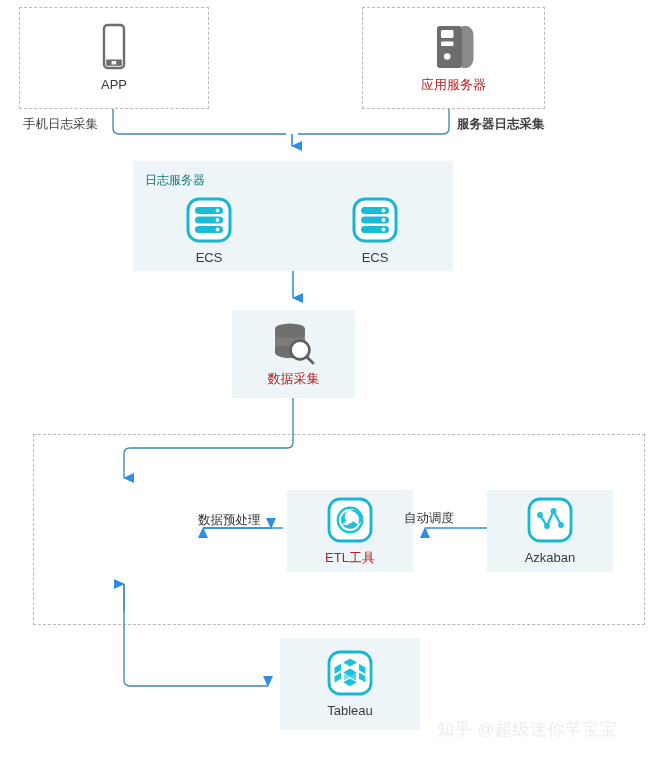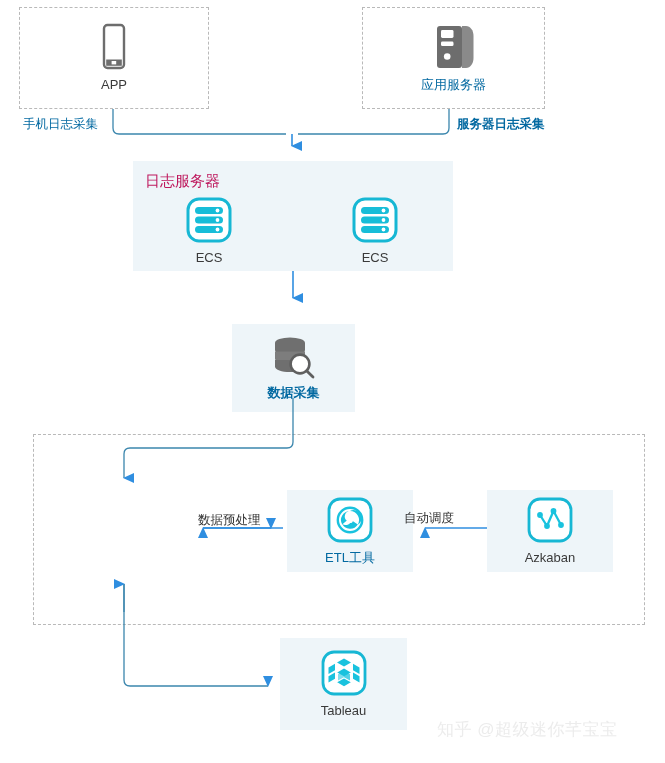--- a/index.html
+++ b/index.html
@@ -57,41 +57,41 @@
   .node-label {
     margin-top: 7px;
     font-size: 13px;
     color: #3a3a3a;
     line-height: 1.1;
     white-space: nowrap;
   }
   .node-label-cn {
     margin-top: 7px;
     font-size: 13px;
-    color: #0369a1;
+    color: #b91c1c;
     line-height: 1.1;
     white-space: nowrap;
   }
   .group-title {
     position: absolute;
-    font-size: 15px;
-    color: #be185d;
+    font-size: 12px;
+    color: #0f766e;
     white-space: nowrap;
   }
   .edge-label {
     position: absolute;
     font-size: 12.5px;
     color: #333333;
     white-space: nowrap;
     background: transparent;
   }
   .side-label {
     position: absolute;
     font-size: 12.5px;
-    color: #0369a1;
+    color: #404040;
     white-space: nowrap;
   }
   .watermark {
     position: absolute;
     font-size: 17px;
     color: #ececec;
     white-space: nowrap;
     letter-spacing: 0.5px;
   }
   svg.overlay {
@@ -165,21 +165,21 @@
         <rect x="10" y="20.5" width="28" height="7" rx="3.5" fill="#17bdd8"></rect>
         <rect x="10" y="30" width="28" height="7" rx="3.5" fill="#17bdd8"></rect>
         <circle cx="32.5" cy="14.5" r="1.9" fill="#ffffff"></circle>
         <circle cx="32.5" cy="24" r="1.9" fill="#ffffff"></circle>
         <circle cx="32.5" cy="33.5" r="1.9" fill="#ffffff"></circle>
       </svg>
     </span>
     <span class="node-label">ECS</span>
   </div>
 
-  <div class="node" style="left:232px; top:324px; width:123px; height:88px;font-weight:bold;">
+  <div class="node" style="left:232px; top:310px; width:123px; height:88px;">
     <span class="icon-wrap">
       <svg class="icon-svg" width="46" height="44" viewBox="0 0 46 44">
         <ellipse cx="19" cy="8" rx="15" ry="5.6" fill="#6f6f6f"></ellipse>
         <path d="M4 8 v7 c0 3.1 6.7 5.6 15 5.6 s15 -2.5 15 -5.6 v-7" fill="#6f6f6f"></path>
         <path d="M4 16.5 v7 c0 3.1 6.7 5.6 15 5.6 s15 -2.5 15 -5.6 v-7" fill="#7d7d7d"></path>
         <path d="M4 25 v6.5 c0 3.1 6.7 5.6 15 5.6 s15 -2.5 15 -5.6 v-6.5" fill="#6f6f6f"></path>
         <circle cx="29" cy="29" r="9.4" fill="#ffffff" stroke="#5f5f5f" stroke-width="2.6"></circle>
         <line x1="35.6" y1="35.8" x2="42" y2="42" stroke="#5f5f5f" stroke-width="2.8" stroke-linecap="round"></line>
       </svg>
     </span>
@@ -213,21 +213,21 @@
         <circle cx="27.5" cy="15" r="2.9" fill="#19c2de"></circle>
         <circle cx="35" cy="29" r="2.9" fill="#19c2de"></circle>
       </svg>
     </span>
     <span class="node-label">Azkaban</span>
   </div>
 
   <span class="edge-label" style="left:198px; top:512px;text-align:right;">数据预处理</span>
   <span class="edge-label" style="left:404px; top:510px;">自动调度</span>
 
-  <div class="node" style="left:280px; top:638px; width:127px; height:92px;">
+  <div class="node" style="left:280px; top:638px; width:140px; height:92px;">
     <span class="icon-wrap">
       <svg class="icon-svg" width="48" height="48" viewBox="0 0 48 48">
         <rect x="3" y="3" width="42" height="42" rx="11" ry="11" fill="#ffffff" stroke="#17b7d4" stroke-width="2.8"></rect>
         <g fill="#19c2de">
           <path d="M24 9.5 L31 13.5 L24 17.5 L17 13.5 Z"></path>
           <path d="M33 14.8 L39.5 18.6 L39.5 25 L33 21.2 Z"></path>
           <path d="M15 14.8 L15 21.2 L8.5 25 L8.5 18.6 Z"></path>
           <path d="M24 19.5 L30.8 23.4 L24 27.3 L17.2 23.4 Z"></path>
           <path d="M33 23.5 L39.5 27.3 L39.5 33.6 L33 29.8 Z"></path>
           <path d="M15 23.5 L15 29.8 L8.5 33.6 L8.5 27.3 Z"></path>

